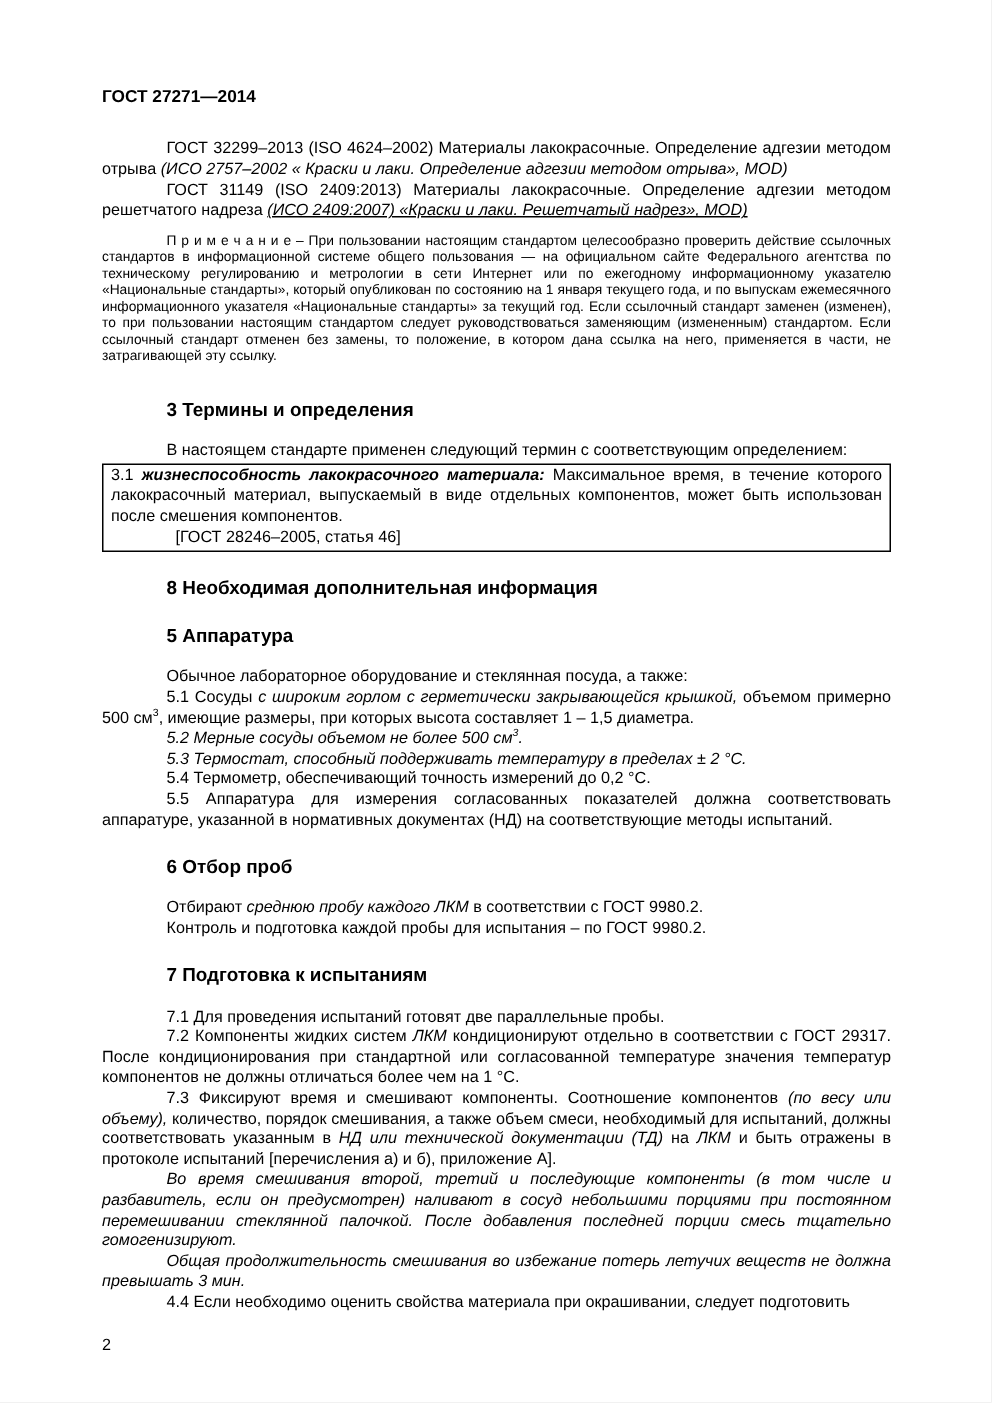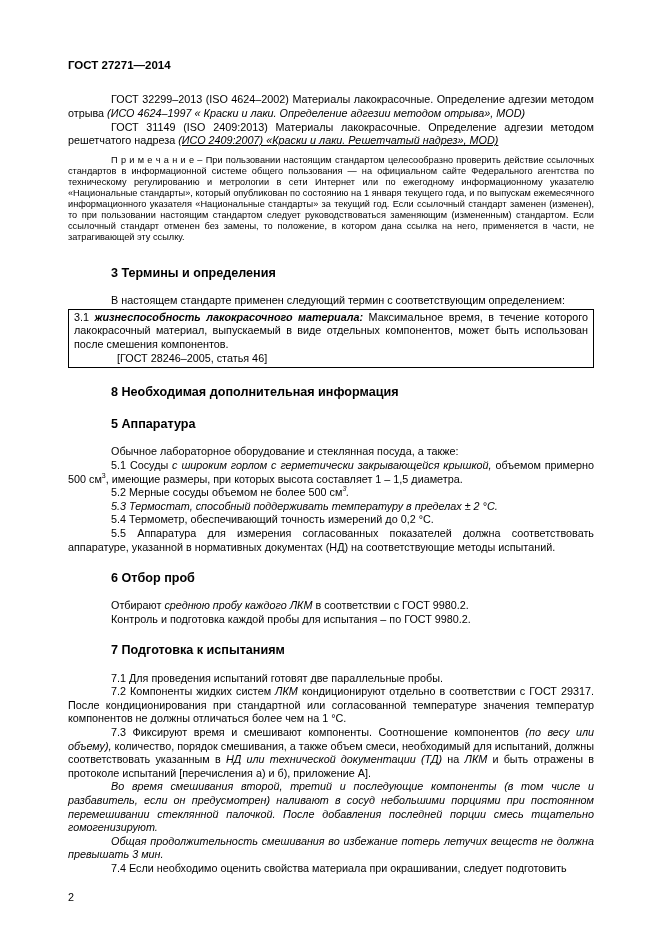--- a/index.html
+++ b/index.html
@@ -59,43 +59,43 @@
   }
   sup { font-size: 0.65em; vertical-align: super; line-height: 0; }
 </style>
 </head>
 <body>
 
 <div class="page">
   <div class="doc-header">ГОСТ 27271—2014</div>
 
   <div class="doc-body">
-      <p class="para"><span>ГОСТ 32299–2013 (ISO 4624–2002) Материалы лакокрасочные. Определение адгезии методом отрыва </span><span style="font-style: italic;">(ИСО 4624–1997 « Краски и лаки. Определение адгезии методом отрыва», MOD)</span></p>
+      <p class="para"><span>ГОСТ 32299–2013 (ISO 4624–2002) Материалы лакокрасочные. Определение адгезии методом отрыва </span><span style="font-style: italic;">(ИСО 2757–2002 « Краски и лаки. Определение адгезии методом отрыва», MOD)</span></p>
       <p class="para"><span>ГОСТ 31149 (ISO 2409:2013) Материалы лакокрасочные. Определение адгезии методом решетчатого надреза  </span><span style="font-style: italic; text-decoration: underline;">(ИСО 2409:2007) «Краски и лаки. Решетчатый надрез», MOD)</span></p>
       <p class="note"><span>П р и м е ч а н и е  – При пользовании настоящим стандартом целесообразно проверить действие ссылочных стандартов в информационной системе общего пользования — на официальном сайте Федерального агентства по техническому регулированию и метрологии в сети Интернет или по ежегодному информационному указателю «Национальные стандарты», который опубликован по состоянию на 1 января текущего года, и по выпускам ежемесячного информационного указателя «Национальные стандарты» за текущий год. Если ссылочный стандарт заменен (изменен), то при пользовании настоящим стандартом следует руководствоваться заменяющим (измененным) стандартом. Если ссылочный стандарт отменен без замены, то положение, в котором дана ссылка на него, применяется в части, не затрагивающей эту ссылку.</span></p>
       <h2 class="heading"><span>3 Термины и определения</span></h2>
       <p class="para"><span>В настоящем стандарте применен следующий термин с соответствующим определением:</span></p>
       <div class="term-box">
         <p class="box-para"><span>3.1 </span><span style="font-weight: bold; font-style: italic;">жизнеспособность лакокрасочного материала:</span><span> Максимальное время, в течение которого лакокрасочный материал, выпускаемый в виде отдельных компонентов, может быть использован после смешения компонентов.</span></p>
         <p class="box-para indent"><span>[ГОСТ 28246–2005, статья 46]</span></p>
       </div>
       <h2 class="heading"><span>8 Необходимая дополнительная информация</span></h2>
       <h2 class="heading"><span>5 Аппаратура</span></h2>
       <p class="para"><span>Обычное лабораторное оборудование и стеклянная посуда, а также:</span></p>
       <p class="para"><span>5.1 Сосуды </span><span style="font-style: italic;">с широким горлом с герметически закрывающейся крышкой,</span><span> объемом примерно 500 см</span><sup>3</sup><span>, имеющие размеры, при которых высота составляет 1 – 1,5 диаметра.</span></p>
-      <p class="para"><span style=" margin-top: 36px;">5.2 Мерные сосуды объемом не более 500 см</span><sup style="font-style: italic;">3</sup><span style="font-style: italic;">.</span></p>
+      <p class="para"><span style="font-style: italic; margin-top: 36px;">5.2 Мерные сосуды объемом не более 500 см</span><sup style="font-style: italic;">3</sup><span style="font-style: italic;">.</span></p>
       <p class="para"><span style="font-style: italic;">5.3 Термостат, способный поддерживать температуру в пределах ± 2 °С.</span></p>
       <p class="para"><span>5.4 Термометр, обеспечивающий точность измерений до 0,2 °С.</span></p>
       <p class="para"><span>5.5 Аппаратура для измерения согласованных  показателей должна соответствовать аппаратуре, указанной в нормативных документах  (НД) на соответствующие методы испытаний.</span></p>
       <h2 class="heading"><span>6 Отбор проб</span></h2>
       <p class="para"><span>Отбирают </span><span style="font-style: italic;">среднюю пробу каждого ЛКМ</span><span>  в соответствии с ГОСТ 9980.2.</span></p>
       <p class="para"><span>Контроль и подготовка каждой пробы для испытания – по ГОСТ 9980.2.</span></p>
       <h2 class="heading"><span>7 Подготовка к испытаниям</span></h2>
       <p class="para"><span>7.1 Для проведения испытаний готовят две параллельные пробы.</span></p>
       <p class="para"><span>7.2 Компоненты жидких систем </span><span style="font-style: italic;">ЛКМ</span><span> кондиционируют отдельно в соответствии с ГОСТ 29317. После кондиционирования при стандартной или согласованной температуре  значения температур компонентов не должны отличаться  более чем на 1 °С.</span></p>
       <p class="para"><span>7.3 Фиксируют время и смешивают компоненты. Соотношение компонентов </span><span style="font-style: italic;">(по весу или объему),</span><span> количество, порядок смешивания, а также объем смеси, необходимый для испытаний, должны соответствовать  указанным в </span><span style="font-style: italic;">НД  или технической документации (ТД)</span><span> на </span><span style="font-style: italic;">ЛКМ</span><span> и быть отражены в протоколе испытаний  [перечисления а) и б), приложение А].</span></p>
       <p class="para"><span style="font-style: italic;">Во время смешивания второй, третий и последующие компоненты (в том числе и разбавитель, если он предусмотрен) наливают в сосуд небольшими порциями при постоянном перемешивании стеклянной палочкой. После добавления последней порции смесь тщательно гомогенизируют.</span></p>
       <p class="para"><span style="font-style: italic;">Общая продолжительность смешивания во избежание потерь летучих веществ не должна превышать 3 мин.</span></p>
-      <p class="para"><span>7.4 Если необходимо оценить свойства  материала при  окрашивании, следует подготовить</span></p>
+      <p class="para"><span>4.4 Если необходимо оценить свойства  материала при  окрашивании, следует подготовить</span></p>
     </div>
 
   <div class="page-number">2</div>
 </div>
 
 </body></html>

